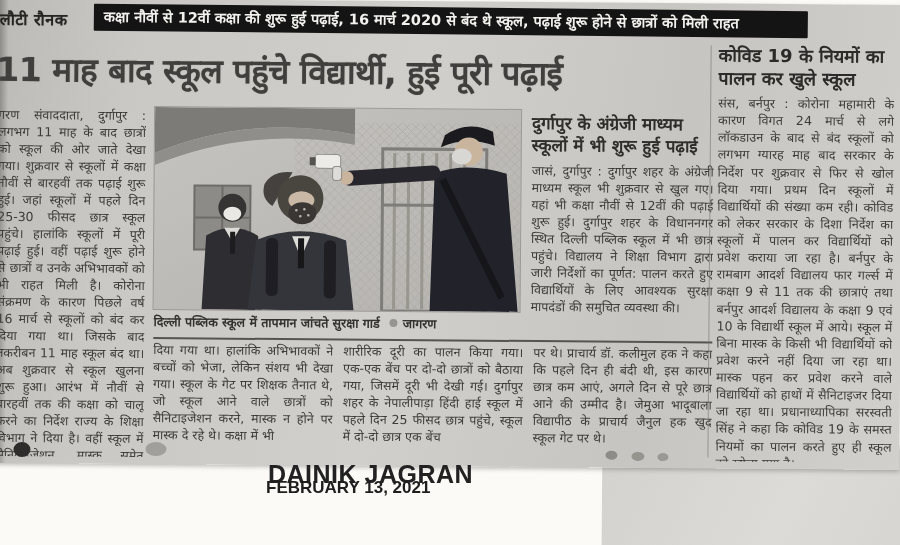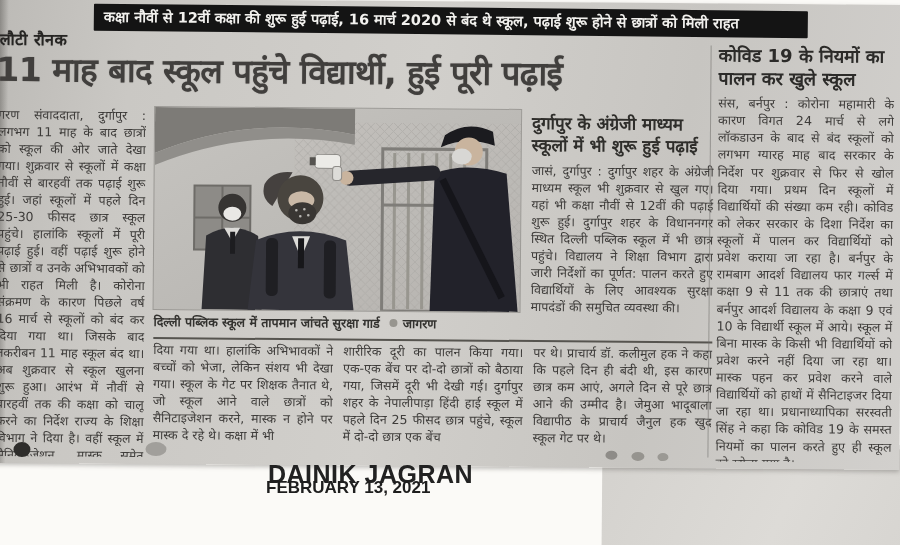--- a/index.html
+++ b/index.html
@@ -26,21 +26,20 @@
   .clip::before{
     content:'';position:absolute;left:0;top:0;bottom:0;width:12px;
     background:linear-gradient(90deg,rgba(58,56,52,.5),rgba(58,56,52,0));
   }
   
   .kicker-row{position:absolute;left:0;top:6px;width:100%;height:30px;}
   .kicker-label{
     position:absolute;left:3px;top:4px;font-weight:bold;font-size:16px;
     color:#262523;letter-spacing:.5px;text-shadow:0 0 1px rgba(0,0,0,.25);
     white-space:nowrap;
-    margin-top:20px;
   }
   .kicker-bar{
     position:absolute;left:97px;top:0;width:600px;right:205px;height:27px;
     background:var(--bar,#141414);color:#f2f1ee;
     font-size:14.5px;font-weight:bold;line-height:27px;
     padding:0 10px;white-space:nowrap;overflow:hidden;
     transform:rotate(0.15deg);width:calc(100% - 212px);
     border-radius:1px;
   }
   

